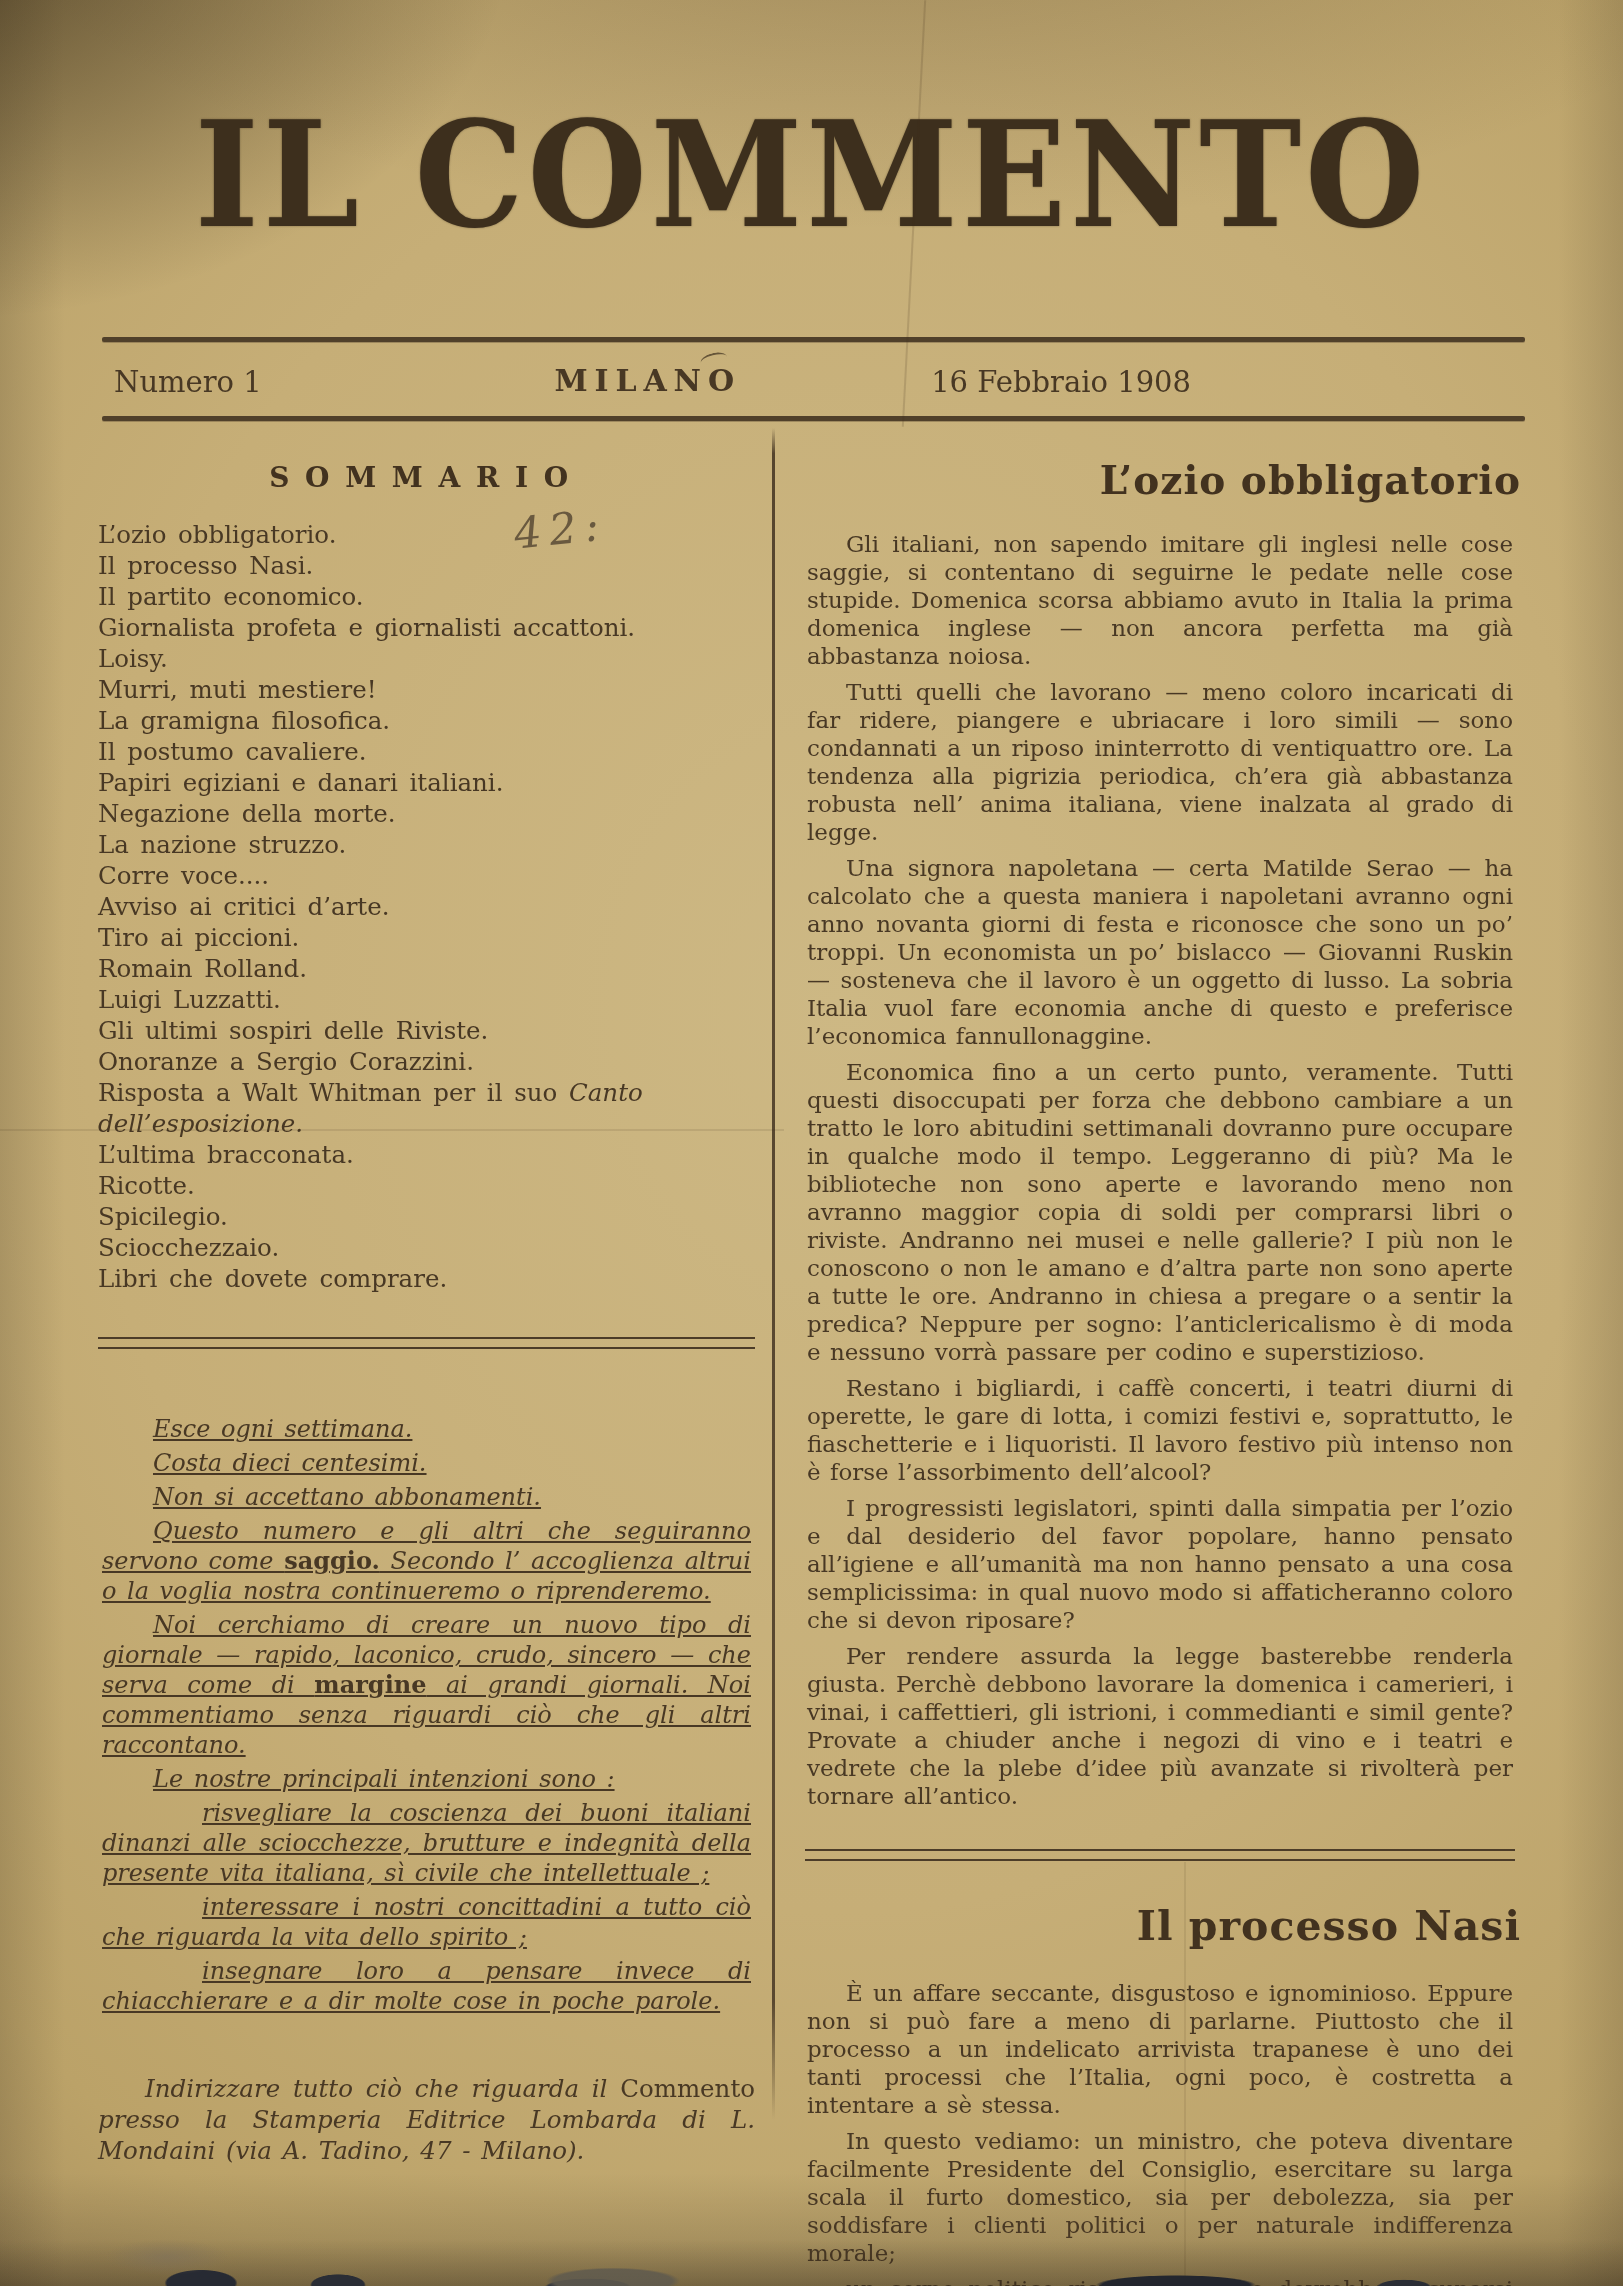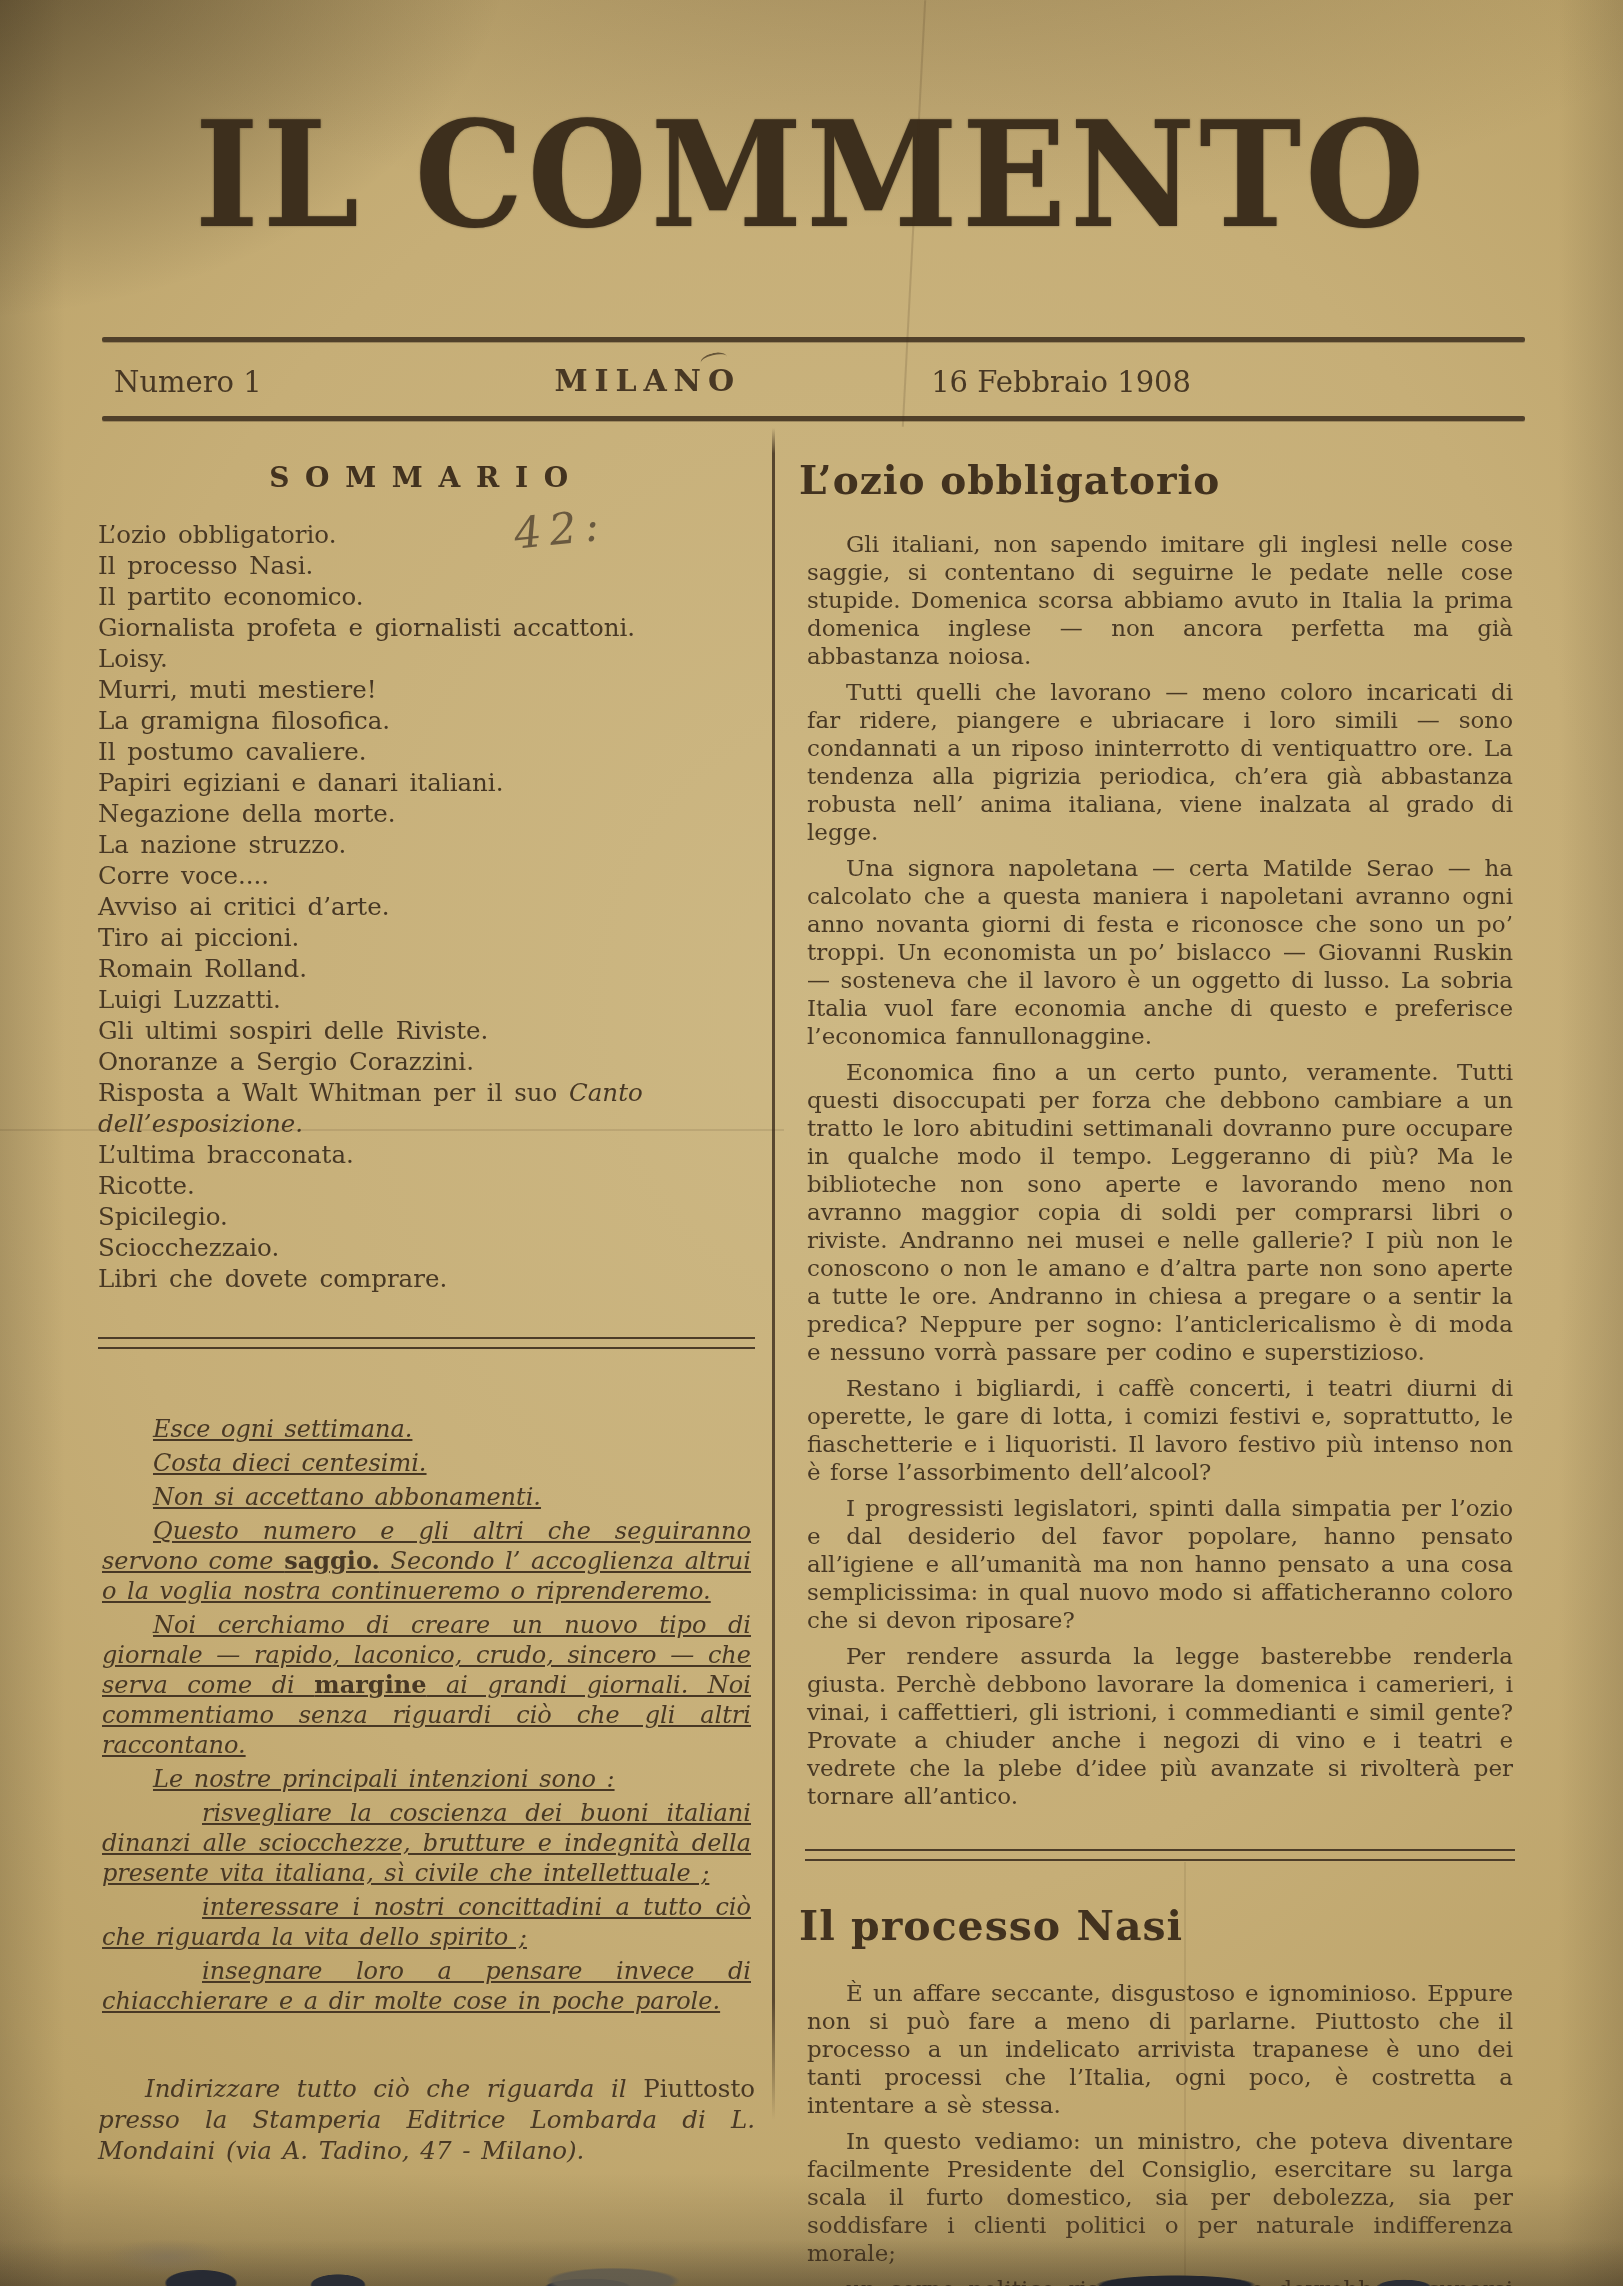--- a/index.html
+++ b/index.html
@@ -41,21 +41,21 @@
   .left-col .double-rule{margin:43px 0 0 0;}
   .right-col .double-rule{margin:39px 5.9px 0 5.9px;}
   
   .intro{margin-top:65px;font-style:italic;}
   .intro p{margin:4px;font-size:24px;line-height:30px;text-indent:51px;text-align:justify;word-spacing:2.9px;text-decoration:underline;}
   .intro p.deep{text-indent:100px;}
   .intro b{font-style:normal;font-weight:bold;}
   .address{margin:57px 0 0 0;font-style:italic;font-size:24.5px;line-height:31px;text-indent:47px;text-align:justify;word-spacing:2.9px;}
   .address .roman{font-style:normal;}
   
-  .article-title{margin:3.9px 0 27.4px;text-align:left;font-weight:bold;color:#42321f;font-size:39px;letter-spacing:1px;}
+  .article-title{margin:3.9px 0 27.4px;text-align:right;font-weight:bold;color:#42321f;font-size:39px;letter-spacing:1px;}
   .article-title.second{font-size:41px;margin:41px 0 29px;}
   .right-col p.body{margin:8px;font-size:23px;line-height:28px;text-indent:39px;text-align:justify;word-spacing:2px;}
   
   .annotation{position:absolute;left:514px;top:504px;font-size:43px;font-style:italic;letter-spacing:7.8px;
     color:rgba(78,64,46,.78);transform:rotate(-6deg);}
   
   .crease{position:absolute;background:rgba(60,45,25,.16);}
   .crease-v1{left:913px;top:0;width:2px;height:427px;transform:rotate(3deg);}
   .crease-h1{left:0;top:1129px;width:784px;height:2px;opacity:.7;}
   .crease-v2{left:1184px;top:1862px;width:2px;height:424px;opacity:.6;}
@@ -125,21 +125,21 @@
       <p><span>Costa dieci centesimi.</span></p>
       <p><span>Non si accettano abbonamenti.</span></p>
       <p><span>Questo numero e gli altri che seguiranno servono come </span><b>saggio.</b><span> Secondo l’ accoglienza altrui o la voglia nostra continueremo o riprenderemo.</span></p>
       <p><span>Noi cerchiamo di creare un nuovo tipo di giornale — rapido, laconico, crudo, sincero — che serva come di </span><b>margine</b><span> ai grandi giornali. Noi commentiamo senza riguardi ciò che gli altri raccontano.</span></p>
       <p><span>Le nostre principali intenzioni sono :</span></p>
       <p class="deep"><span>risvegliare la coscienza dei buoni italiani dinanzi alle sciocchezze, brutture e indegnità della presente vita italiana, sì civile che intellettuale ;</span></p>
       <p class="deep"><span>interessare i nostri concittadini a tutto ciò che riguarda la vita dello spirito ;</span></p>
       <p class="deep"><span>insegnare loro a pensare invece di chiacchierare e a dir molte cose in poche parole.</span></p>
     </div>
 
-    <p class="address"><span>Indirizzare tutto ciò che riguarda il </span><span class="roman">Piuttosto</span><span> presso la Stamperia Editrice Lombarda di L. Mondaini (via A. Tadino, 47 - Milano).</span></p>
+    <p class="address"><span>Indirizzare tutto ciò che riguarda il </span><span class="roman">Commento</span><span> presso la Stamperia Editrice Lombarda di L. Mondaini (via A. Tadino, 47 - Milano).</span></p>
   </div>
 
   <div class="right-col">
     <h2 class="article-title">L’ozio obbligatorio</h2>
     <p class="body">Gli italiani, non sapendo imitare gli inglesi nelle cose saggie, si contentano di seguirne le pedate nelle cose stupide. Domenica scorsa abbiamo avuto in Italia la prima domenica inglese — non ancora perfetta ma già abbastanza noiosa.</p>
     <p class="body">Tutti quelli che lavorano — meno coloro incaricati di far ridere, piangere e ubriacare i loro simili — sono condannati a un riposo ininterrotto di ventiquattro ore. La tendenza alla pigrizia periodica, ch’era già abbastanza robusta nell’ anima italiana, viene inalzata al grado di legge.</p>
     <p class="body">Una signora napoletana — certa Matilde Serao — ha calcolato che a questa maniera i napoletani avranno ogni anno novanta giorni di festa e riconosce che sono un po’ troppi. Un economista un po’ bislacco — Giovanni Ruskin — sosteneva che il lavoro è un oggetto di lusso. La sobria Italia vuol fare economia anche di questo e preferisce l’economica fannullonaggine.</p>
     <p class="body">Economica fino a un certo punto, veramente. Tutti questi disoccupati per forza che debbono cambiare a un tratto le loro abitudini settimanali dovranno pure occupare in qualche modo il tempo. Leggeranno di più? Ma le biblioteche non sono aperte e lavorando meno non avranno maggior copia di soldi per comprarsi libri o riviste. Andranno nei musei e nelle gallerie? I più non le conoscono o non le amano e d’altra parte non sono aperte a tutte le ore. Andranno in chiesa a pregare o a sentir la predica? Neppure per sogno: l’anticlericalismo è di moda e nessuno vorrà passare per codino e superstizioso.</p>
     <p class="body">Restano i bigliardi, i caffè concerti, i teatri diurni di operette, le gare di lotta, i comizi festivi e, soprattutto, le fiaschetterie e i liquoristi. Il lavoro festivo più intenso non è forse l’assorbimento dell’alcool?</p>
     <p class="body">I progressisti legislatori, spinti dalla simpatia per l’ozio e dal desiderio del favor popolare, hanno pensato all’igiene e all’umanità ma non hanno pensato a una cosa semplicissima: in qual nuovo modo si affaticheranno coloro che si devon riposare?</p>

